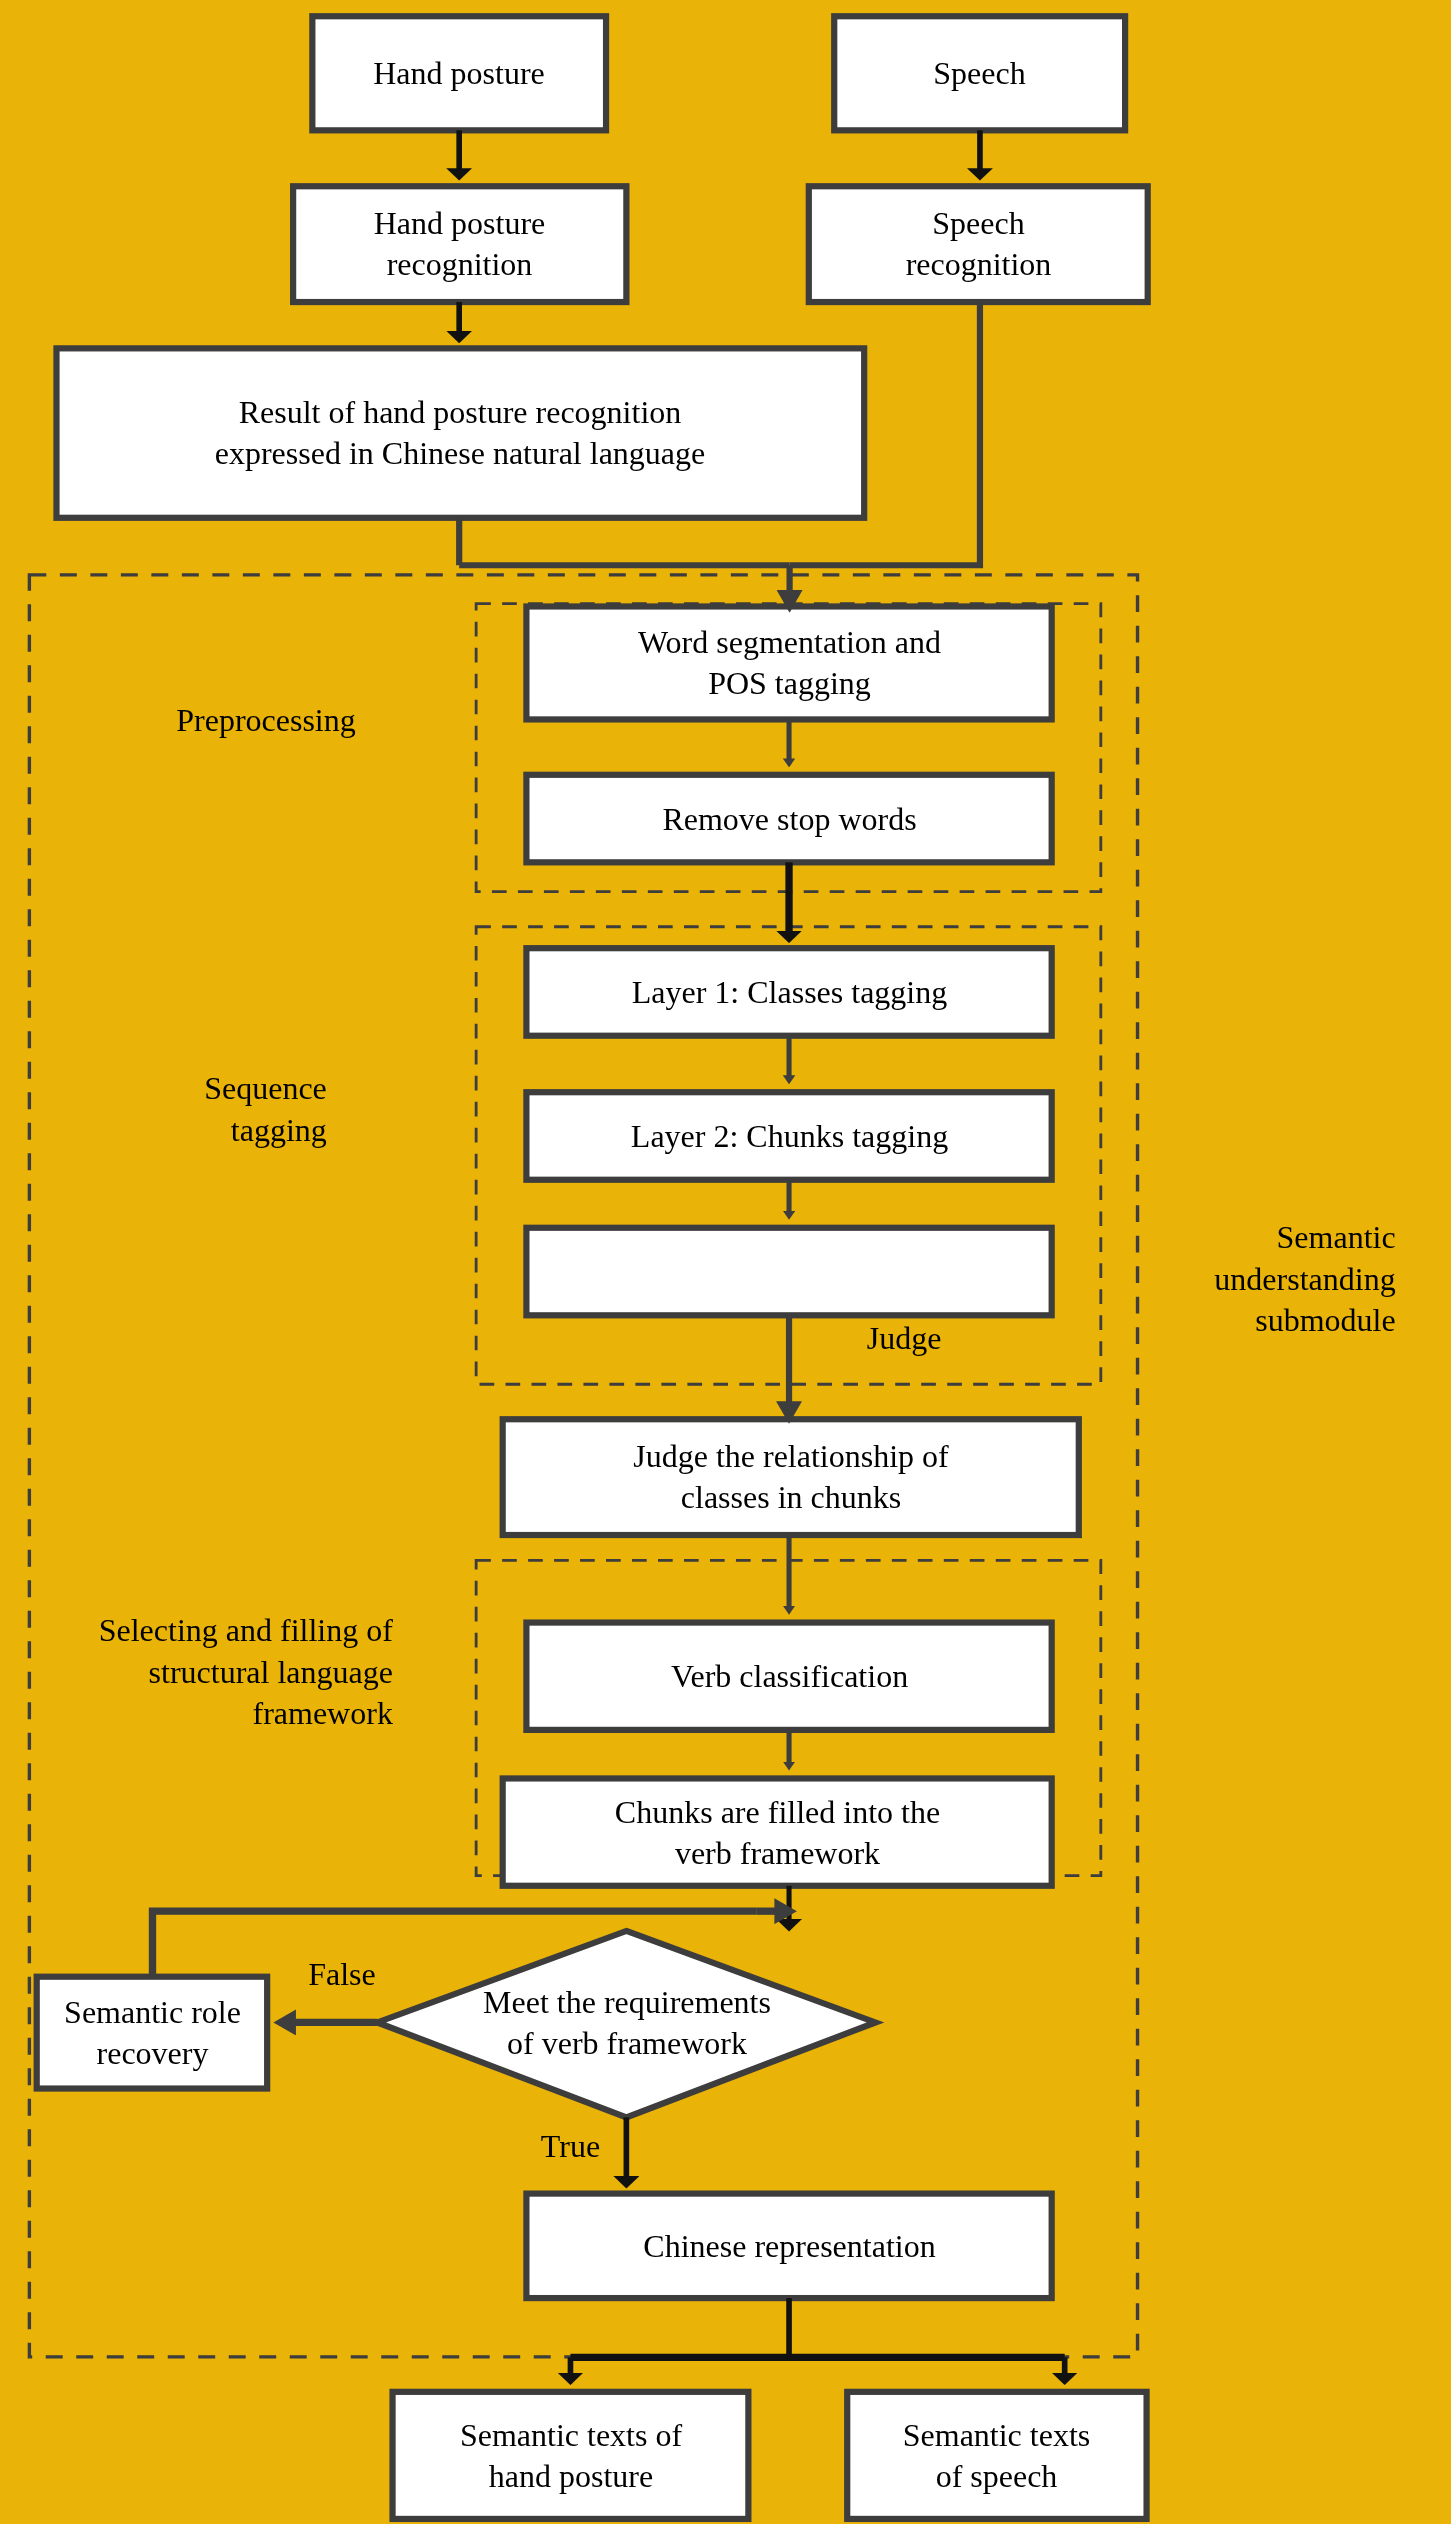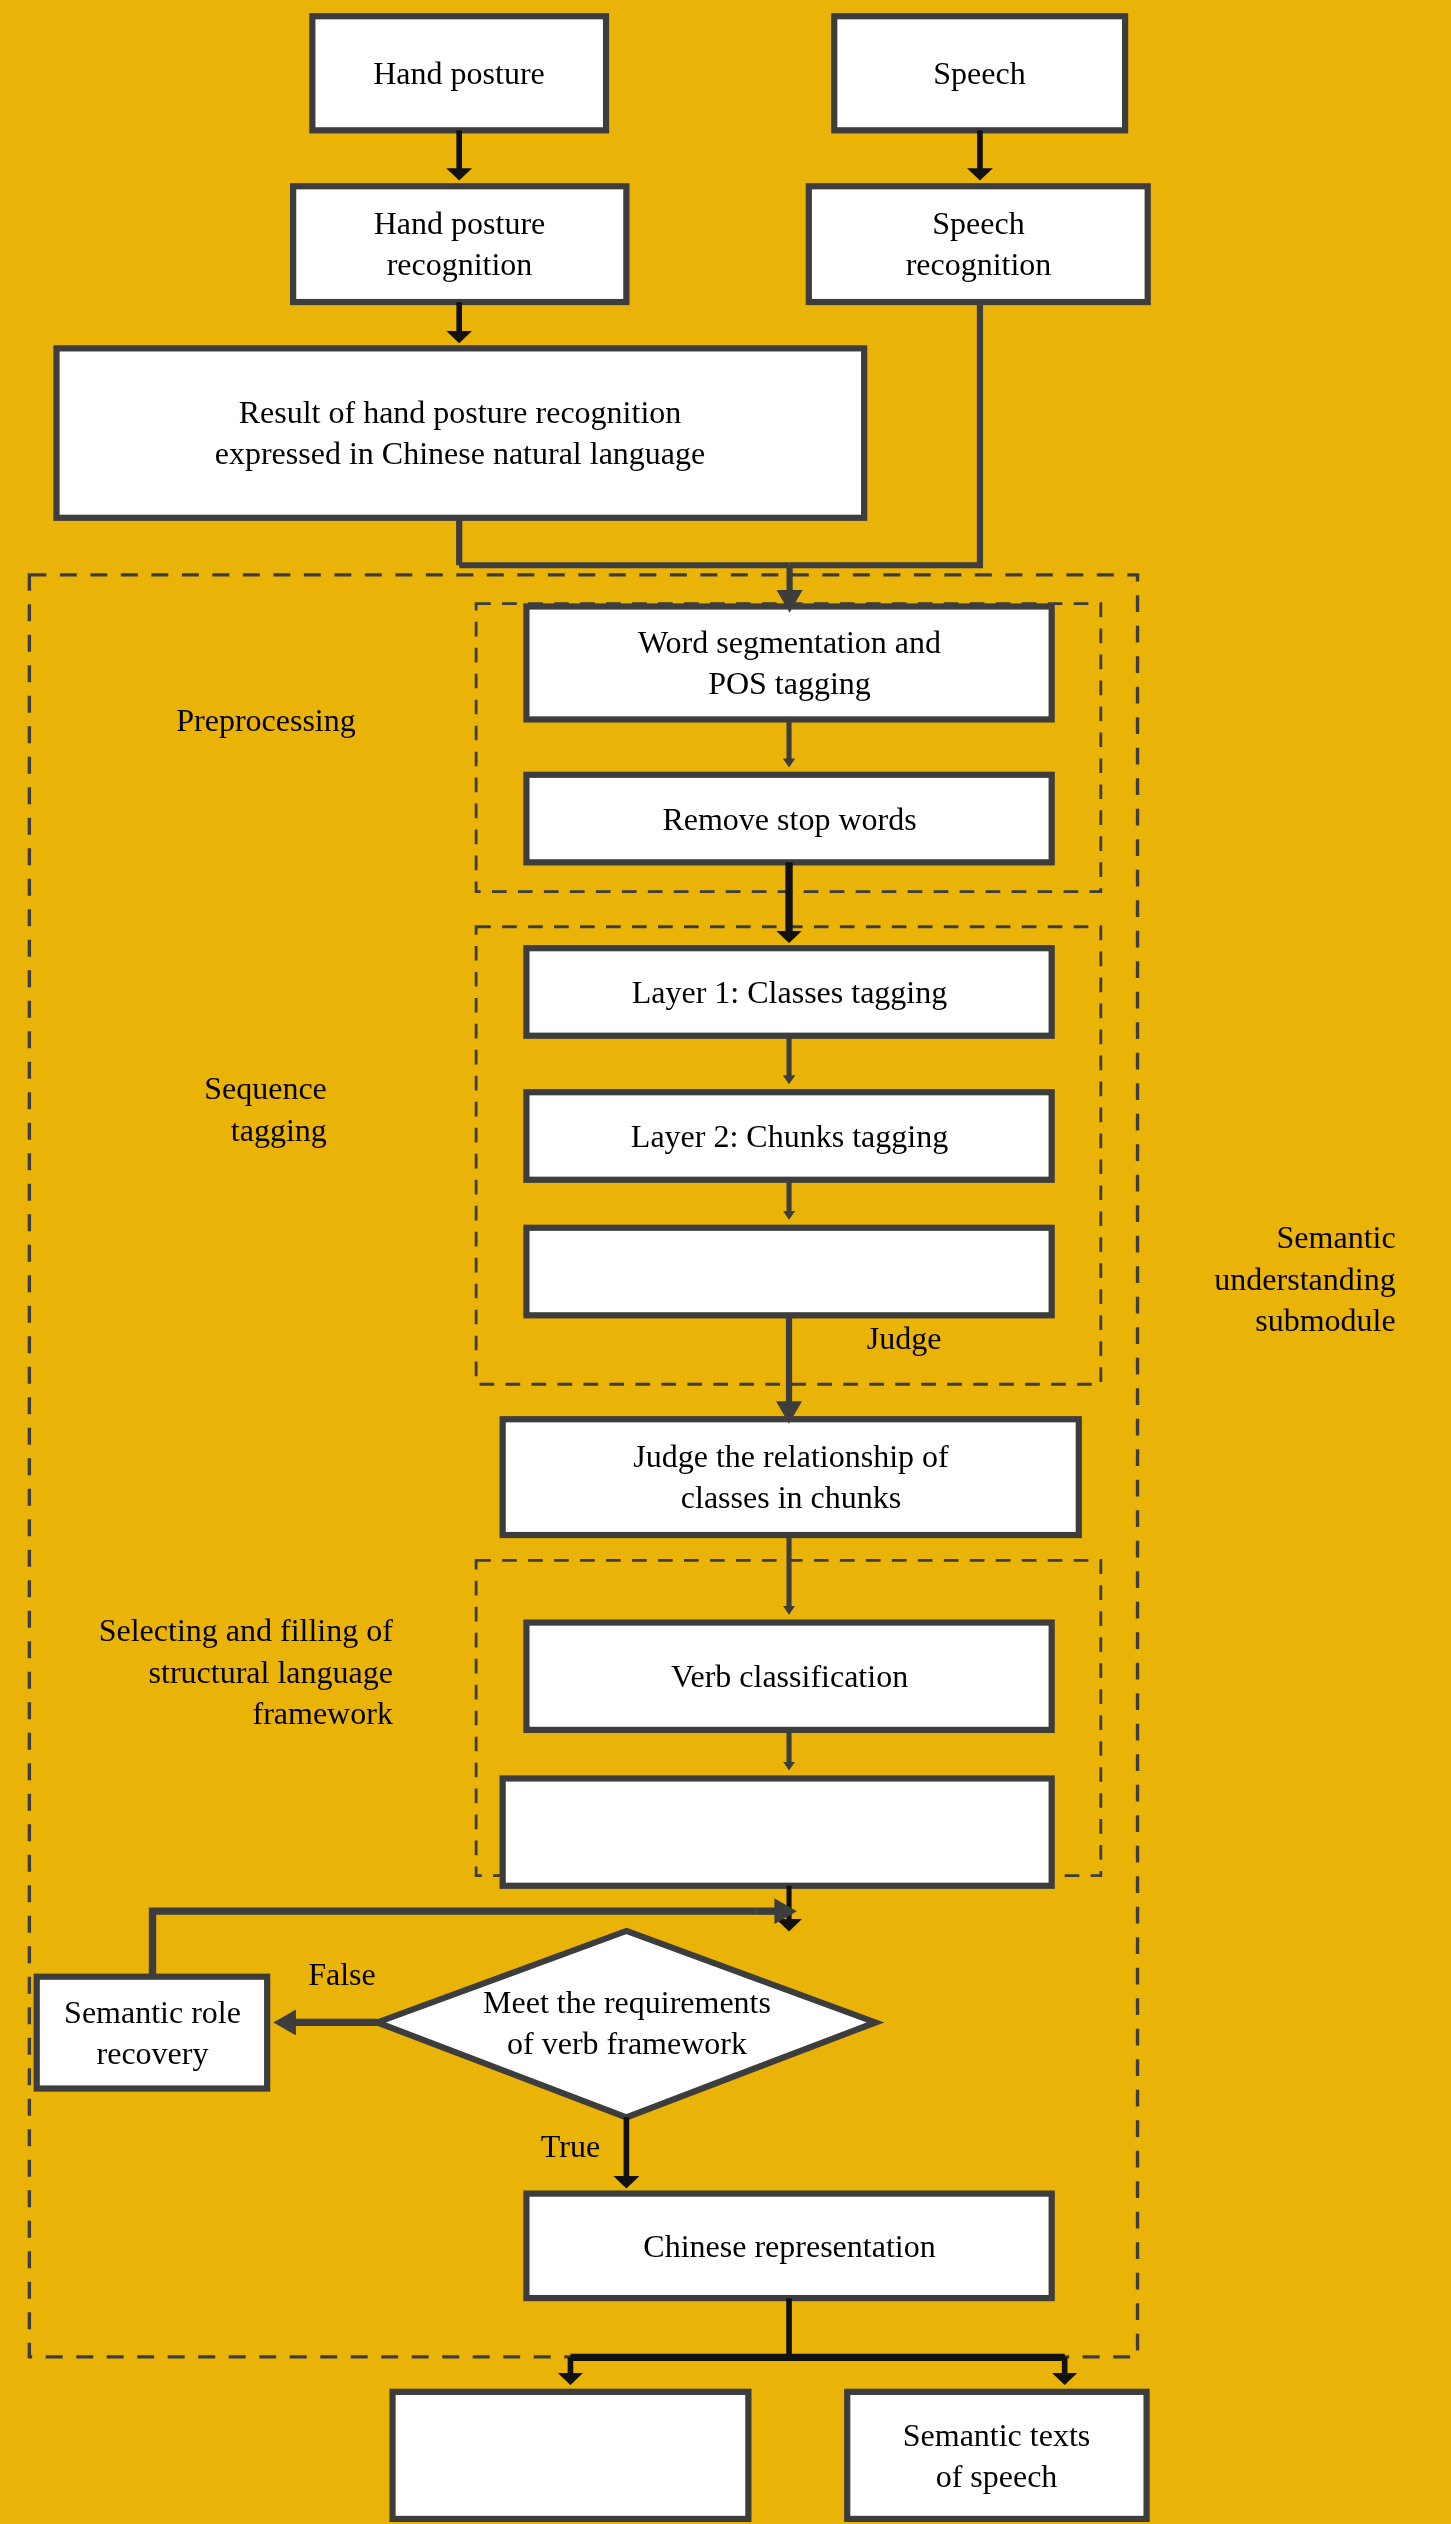--- a/index.html
+++ b/index.html
@@ -129,29 +129,33 @@
 POS tagging</div>
   <div class="node-text" style="left:527px;top:775px;width:525px;height:88px;">Remove stop words</div>
 
   <div class="node-text" style="left:527px;top:948px;width:525px;height:88px;">Layer 1: Classes tagging</div>
   <div class="node-text" style="left:527px;top:1092px;width:525px;height:88px;">Layer 2: Chunks tagging</div>
 
   <div class="node-text" style="left:503px;top:1419px;width:576px;height:116px;white-space:pre-line;">Judge the relationship of
 classes in chunks</div>
 
   <div class="node-text" style="left:527px;top:1623px;width:525px;height:107px;">Verb classification</div>
+  <div class="node-text" style="left:503px;top:1779px;width:549px;height:107px;white-space:pre-line;">Chunks are filled into the
+verb framework</div>
 
   <div class="node-text" style="left:446px;top:1949px;width:362px;height:147px;white-space:pre-line;">Meet the requirements
 of verb framework</div>
 
   <div class="node-text" style="left:37px;top:1977px;width:231px;height:112px;white-space:pre-line;">Semantic role
 recovery</div>
 
   <div class="node-text" style="left:527px;top:2194px;width:525px;height:105px;">Chinese representation</div>
 
+  <div class="node-text" style="left:393px;top:2392px;width:356px;height:127px;white-space:pre-line;">Semantic texts of
+hand posture</div>
   <div class="node-text" style="left:847px;top:2392px;width:299px;height:127px;white-space:pre-line;">Semantic texts
 of speech</div>
 
   <div class="free-label" style="left:85px;top:695px;width:362px;height:51px;">Preprocessing</div>
   <div class="free-label" style="left:130px;top:1062px;width:271px;height:96px;white-space:pre-line;">Sequence
 tagging</div>
   <div class="free-label" style="left:791px;top:1316px;width:226px;height:45px;">Judge</div>
   <div class="free-label" style="left:11.3px;top:1599px;width:469px;height:147px;white-space:pre-line;">Selecting and filling of
 structural language
 framework</div>

